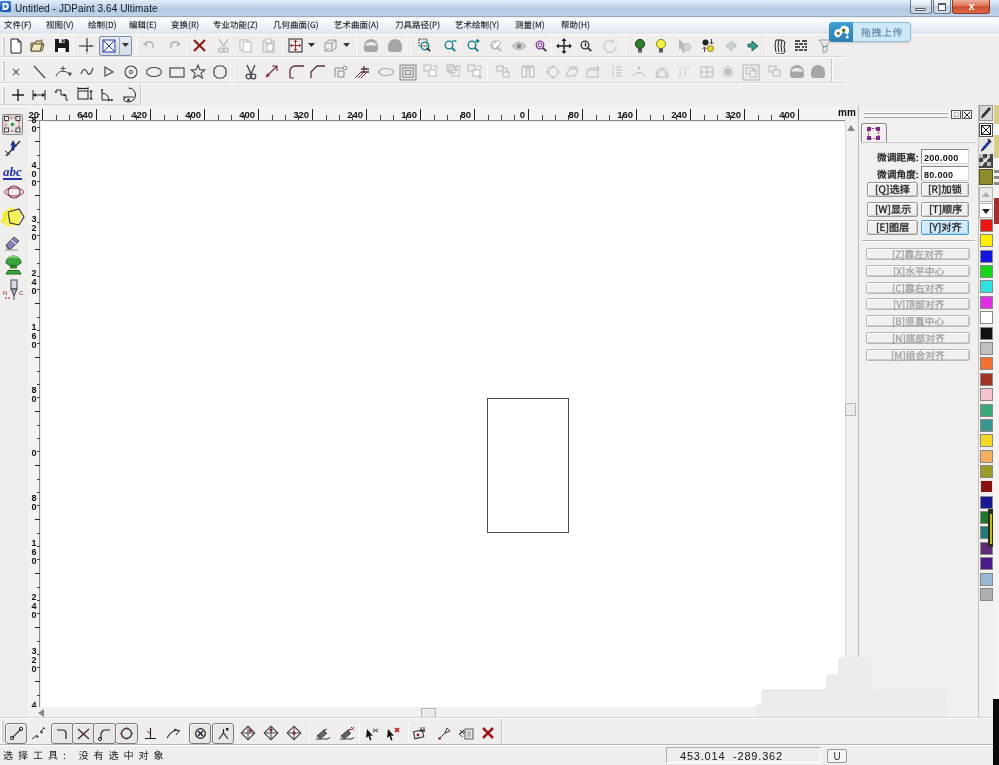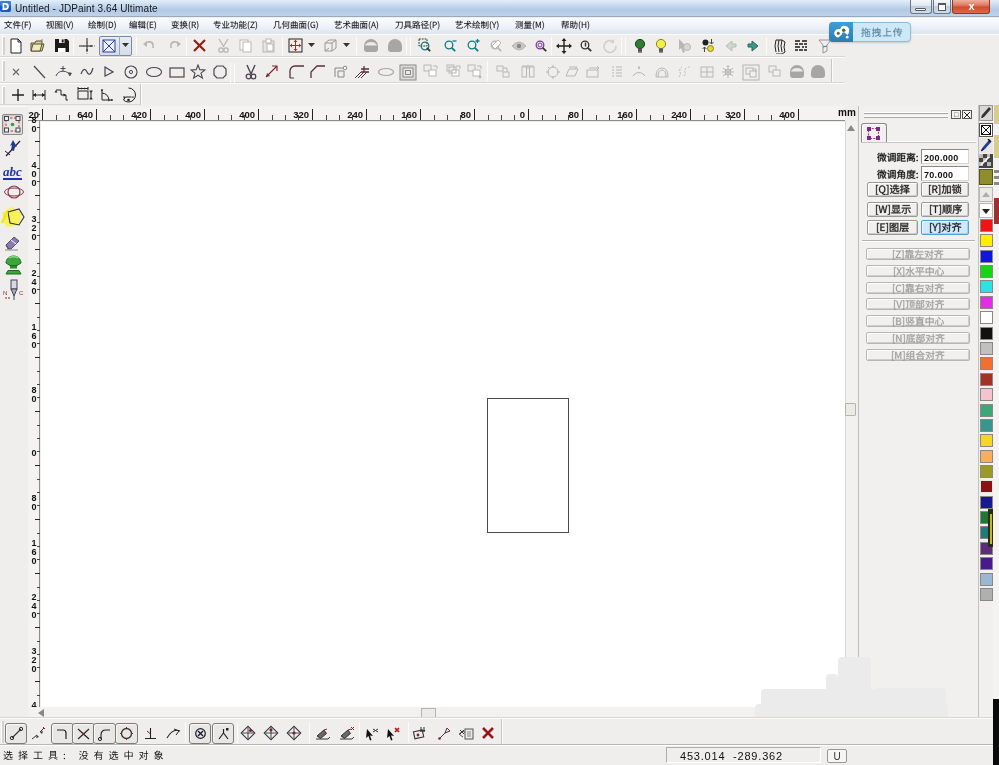--- a/index.html
+++ b/index.html
@@ -803,21 +803,21 @@
     <svg width="41" height="11" viewBox="0 -9 41 11" style="vertical-align:top;margin-top:0px" fill="#111" stroke="#111" stroke-width="30.0">
       <g transform="translate(0,0)">
         <use href="#g42" transform="translate(0.0,0) scale(0.0097)"></use>
         <use href="#g43" transform="translate(9.7,0) scale(0.0097)"></use>
         <use href="#g47" transform="translate(19.4,0) scale(0.0097)"></use>
         <use href="#g48" transform="translate(29.1,0) scale(0.0097)"></use>
         <use href="#g46" transform="translate(38.8,0) scale(0.0097)"></use>
       </g>
     </svg>
   </div>
-<div class="a" style="left:921px;top:166px;width:48px;height:15px;background:#fff;border:1px solid;border-color:#8a8885 #d8d6d3 #d8d6d3 #8a8885;font-size:9px;font-weight:bold;color:#111;padding:3px 0 0 2px;letter-spacing:0.3px">70.000</div>
+<div class="a" style="left:921px;top:166px;width:48px;height:15px;background:#fff;border:1px solid;border-color:#8a8885 #d8d6d3 #d8d6d3 #8a8885;font-size:9px;font-weight:bold;color:#111;padding:3px 0 0 2px;letter-spacing:0.3px">80.000</div>
 <div class="rbtn" style="left:867px;top:182px;width:51px;height:15px">
     <svg width="35" height="11" viewBox="0 -9 35 11" style="vertical-align:top;margin-top:0px" fill="#1a1a1a" stroke="#1a1a1a" stroke-width="30.0">
       <g transform="translate(0,0)">
         <use href="#g49" transform="translate(0.0,0) scale(0.0102)"></use>
         <use href="#g50" transform="translate(3.4,0) scale(0.0102)"></use>
         <use href="#g51" transform="translate(11.0,0) scale(0.0102)"></use>
         <use href="#g52" transform="translate(14.5,0) scale(0.0102)"></use>
         <use href="#g53" transform="translate(24.7,0) scale(0.0102)"></use>
       </g>
     </svg>

